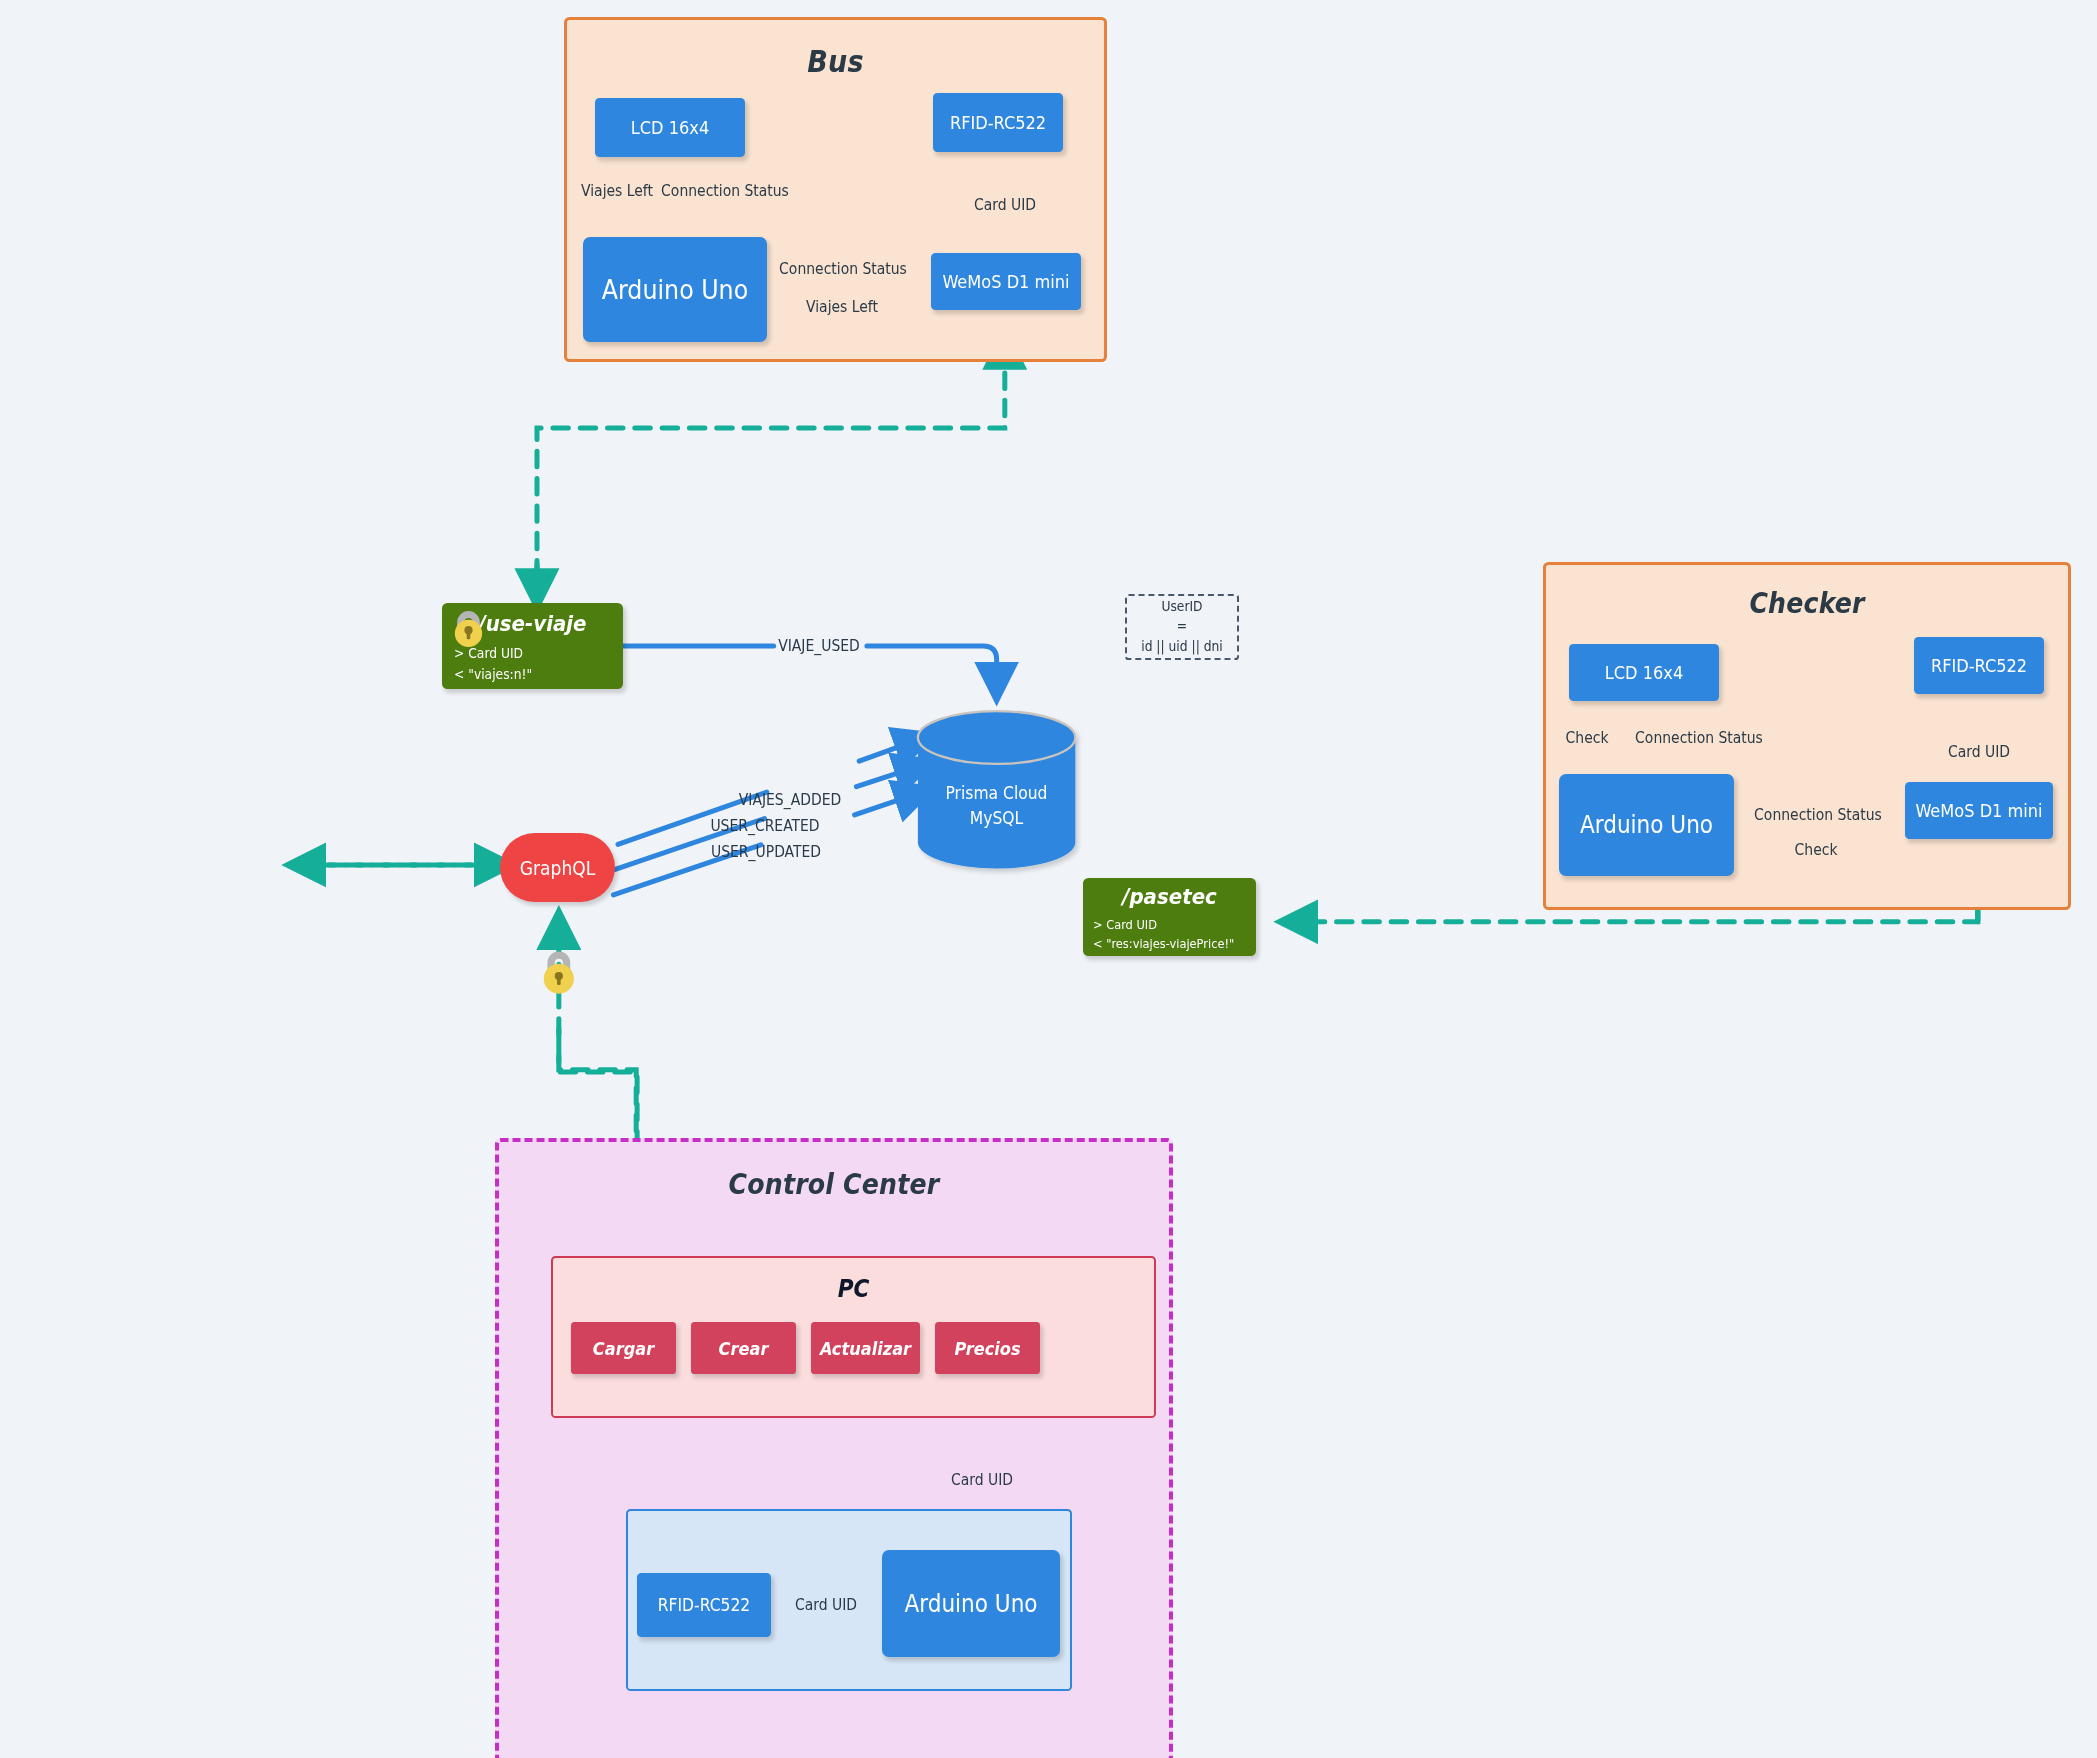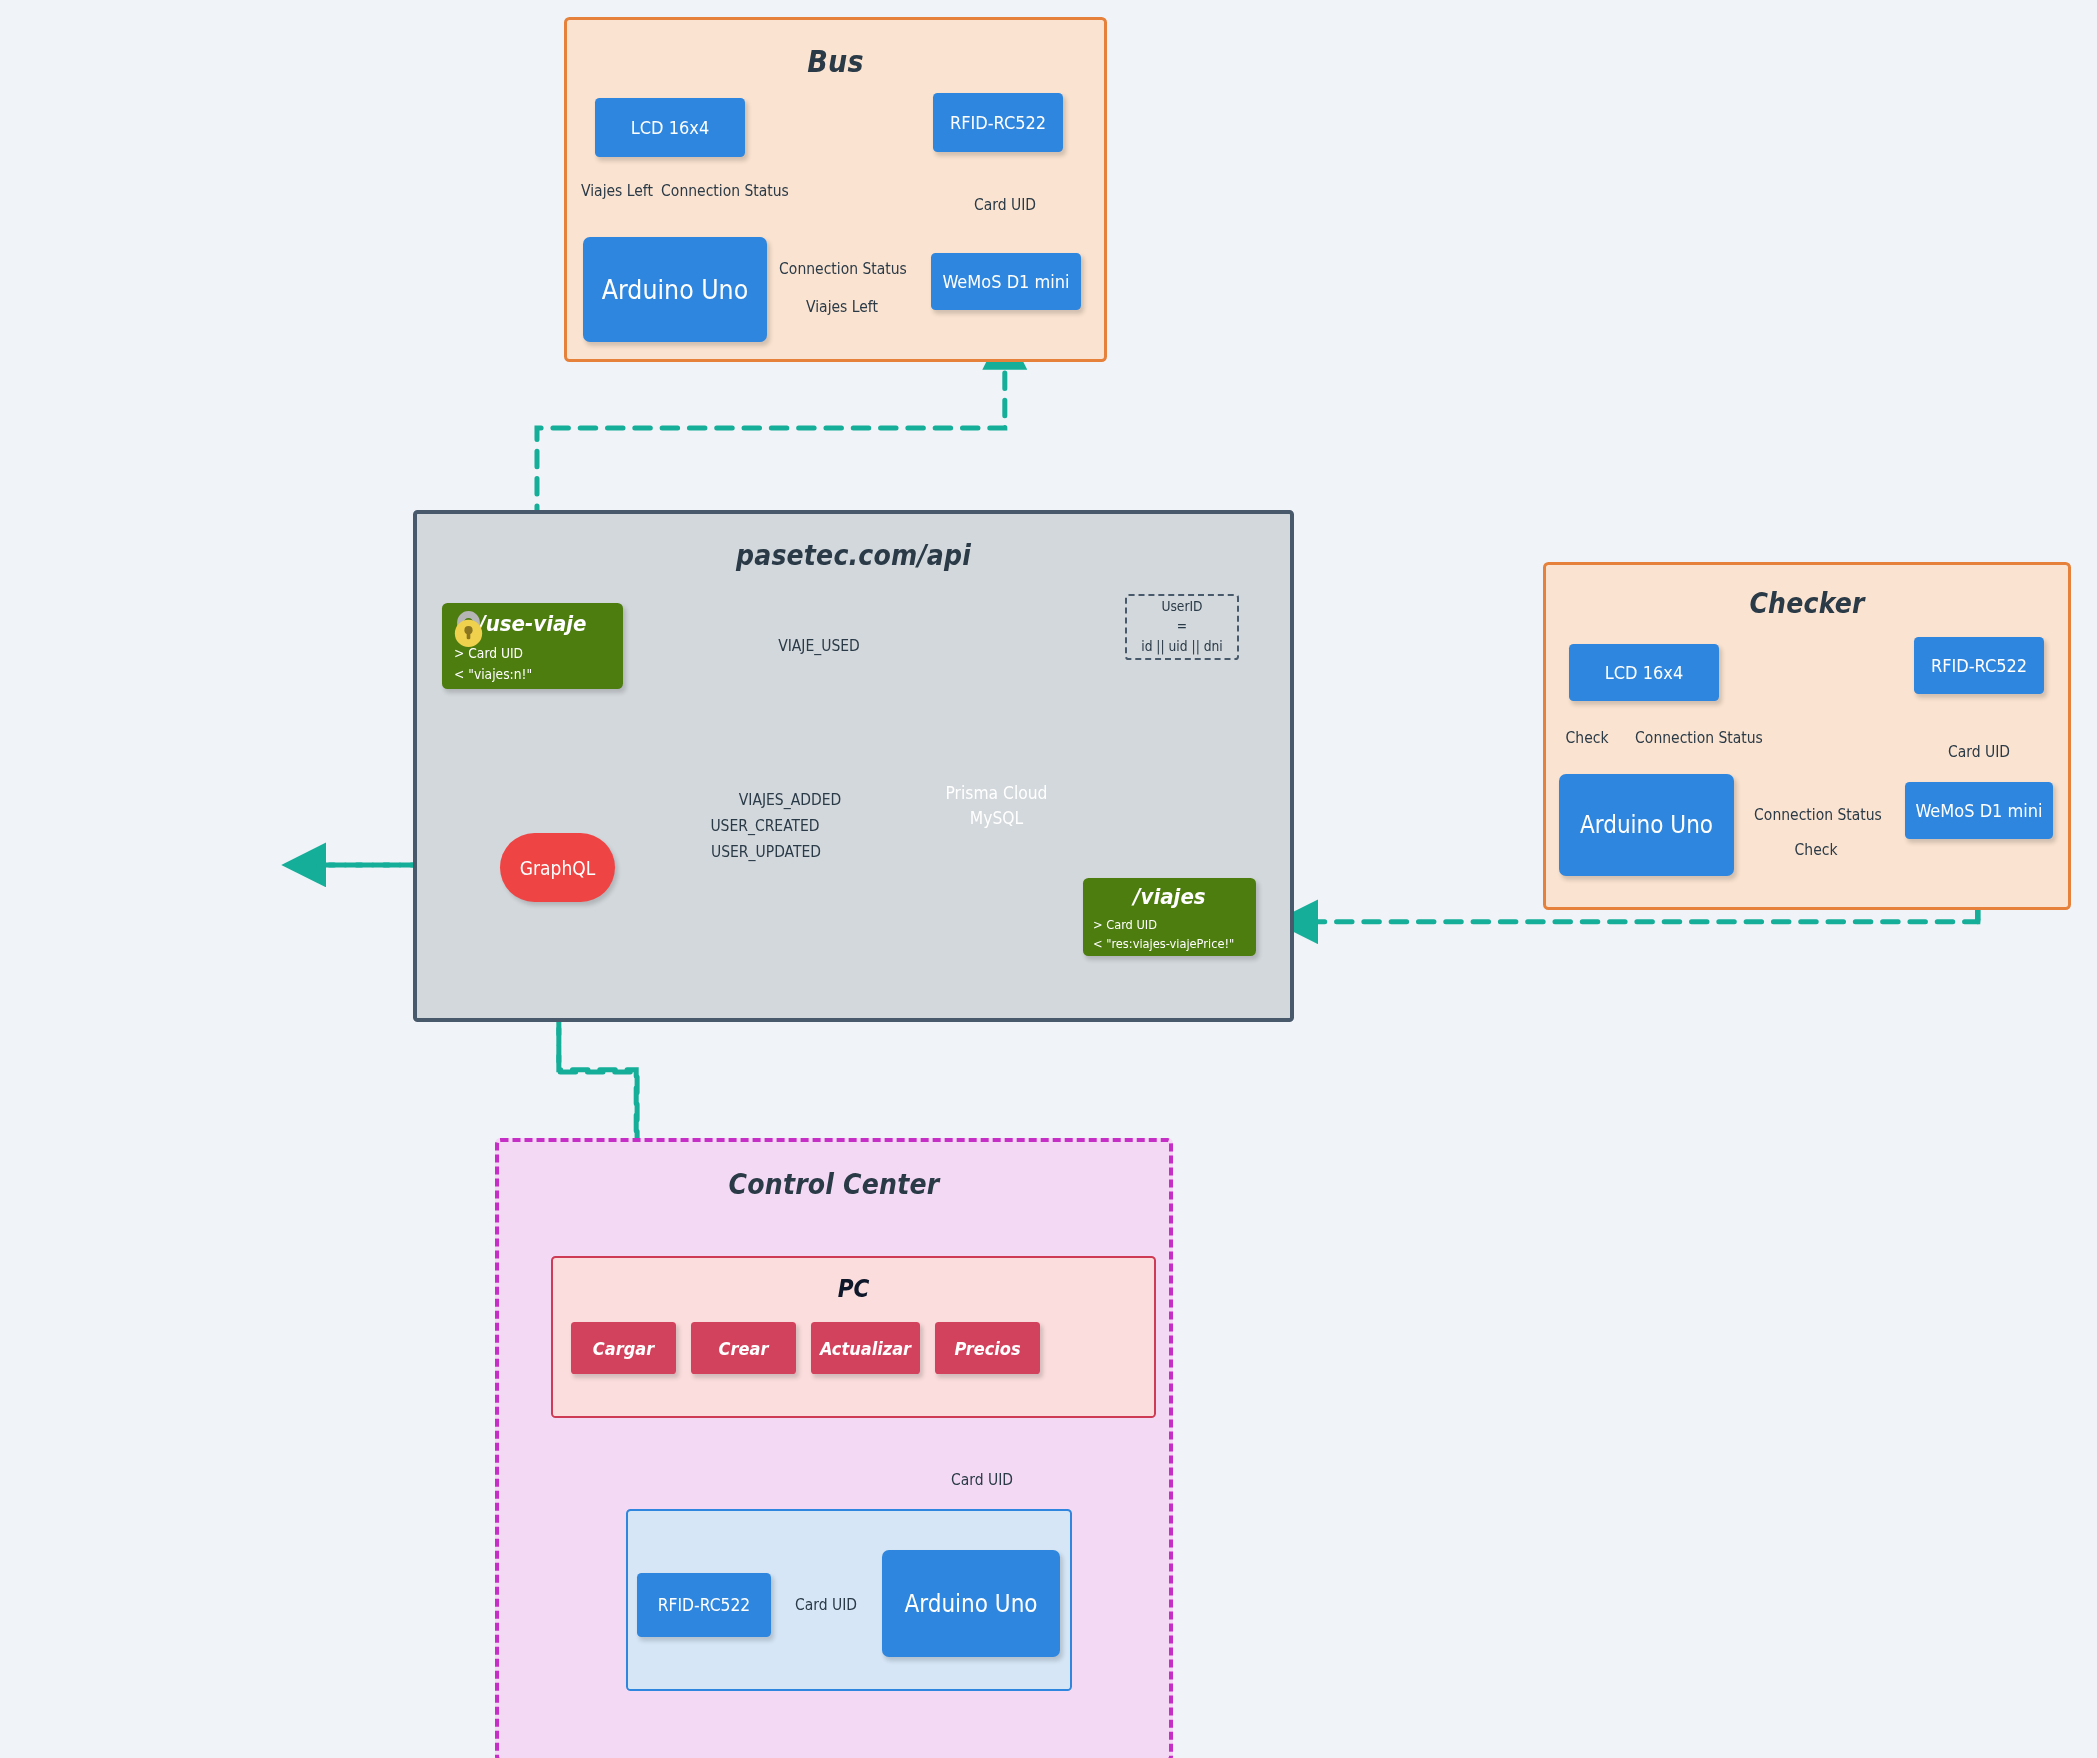--- a/index.html
+++ b/index.html
@@ -156,40 +156,37 @@
   </div>
   <div class="node blue sm" style="left:931px;top:253px;width:150px;height:57px;">
     <span>WeMoS D1 mini</span>
   </div>
   <div class="elabel" style="left:617px;top:191px;font-size:15.5px;">Viajes Left</div>
   <div class="elabel" style="left:725px;top:191px;font-size:15.5px;">Connection Status</div>
   <div class="elabel" style="left:1005px;top:205px;font-size:15.5px;">Card UID</div>
   <div class="elabel" style="left:843px;top:269px;font-size:15.5px;">Connection Status</div>
   <div class="elabel" style="left:842px;top:307px;font-size:15.5px;">Viajes Left</div>
 
-  <div class="group g-api" style="left:413px;top:510px;width:881px;height:512px;">
-    <div class="group-title" style="top:25px;font-size:28px;">pasetec.com/api</div>
-  </div>
 
   <div class="node teal" style="left:442px;top:603px;width:181px;height:86px;">
     <div class="ep-title" style="margin-top:8.2px;">/use-viaje</div>
     <div class="ep-body">
       <div class="ep-line" style="margin-top:7.3px;">&gt; Card UID</div>
       <div class="ep-line">&lt; "viajes:n!"</div>
     </div>
   </div>
   <svg class="lockwrap" style="left:448px;top:605px;" width="41" height="44" viewBox="0 0 90 96">
     <path d="M20,38 a25,25 0 0 1 50,0 v16 h-15 v-16 a10,10 0 0 0 -20,0 v16 h-15 z" fill="#B5B5B5"></path>
     <circle cx="45" cy="62" r="30" fill="#EFD14D"></circle>
     <circle cx="45" cy="55" r="9" fill="#8A7420"></circle>
     <rect x="41" y="59" width="8" height="16" rx="3" fill="#8A7420"></rect>
   </svg>
 
   <div class="node teal" style="left:1083px;top:878px;width:173px;height:78px;">
-    <div class="ep-title" style="margin-top:6.4px;">/viajes</div>
+    <div class="ep-title" style="margin-top:6.4px;">/pasetec</div>
     <div class="ep-body" style="padding:0 10px;">
       <div class="ep-line" style="margin-top:5.5px;font-size:12.7px;">&gt; Card UID</div>
       <div class="ep-line" style="font-size:12.7px;">&lt; "res:viajes-viajePrice!"</div>
     </div>
   </div>
 
   <div class="node magenta" style="left:500px;top:833px;width:115px;height:69px;">
     <span>GraphQL</span>
   </div>
 

